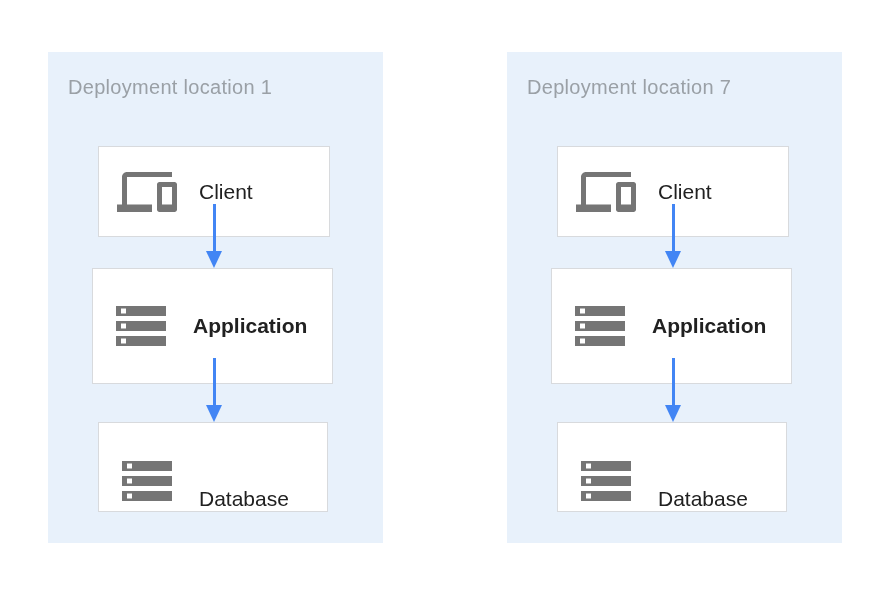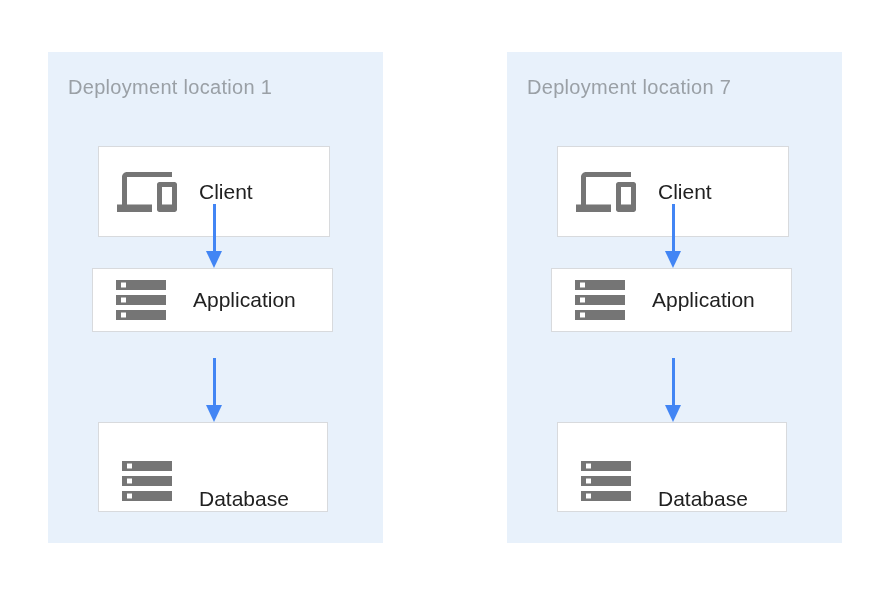--- a/index.html
+++ b/index.html
@@ -45,21 +45,21 @@
   }
   .node {
     position: absolute;
     background: var(--node-bg);
     border: 1px solid var(--node-border);
     display: flex;
     align-items: center;
     padding-left: 18px;
   }
   .node-client      { left: 50px; top: 61px;  width: 232px; height: 91px; margin-top: 33px; }
-  .node-application { left: 44px; top: 216px; width: 241px; height: 64px; }
+  .node-application { left: 44px; top: 216px; width: 241px; height: 116px; font-weight: bold; }
   .node-database    { left: 50px; top: 370px; width: 230px; height: 90px; align-items: flex-end; }
   .node .icon {
     width: 60px;
     height: 60px;
     display: flex;
     align-items: center;
     justify-content: center;
     color: var(--icon-gray);
     flex: 0 0 auto;
   }

